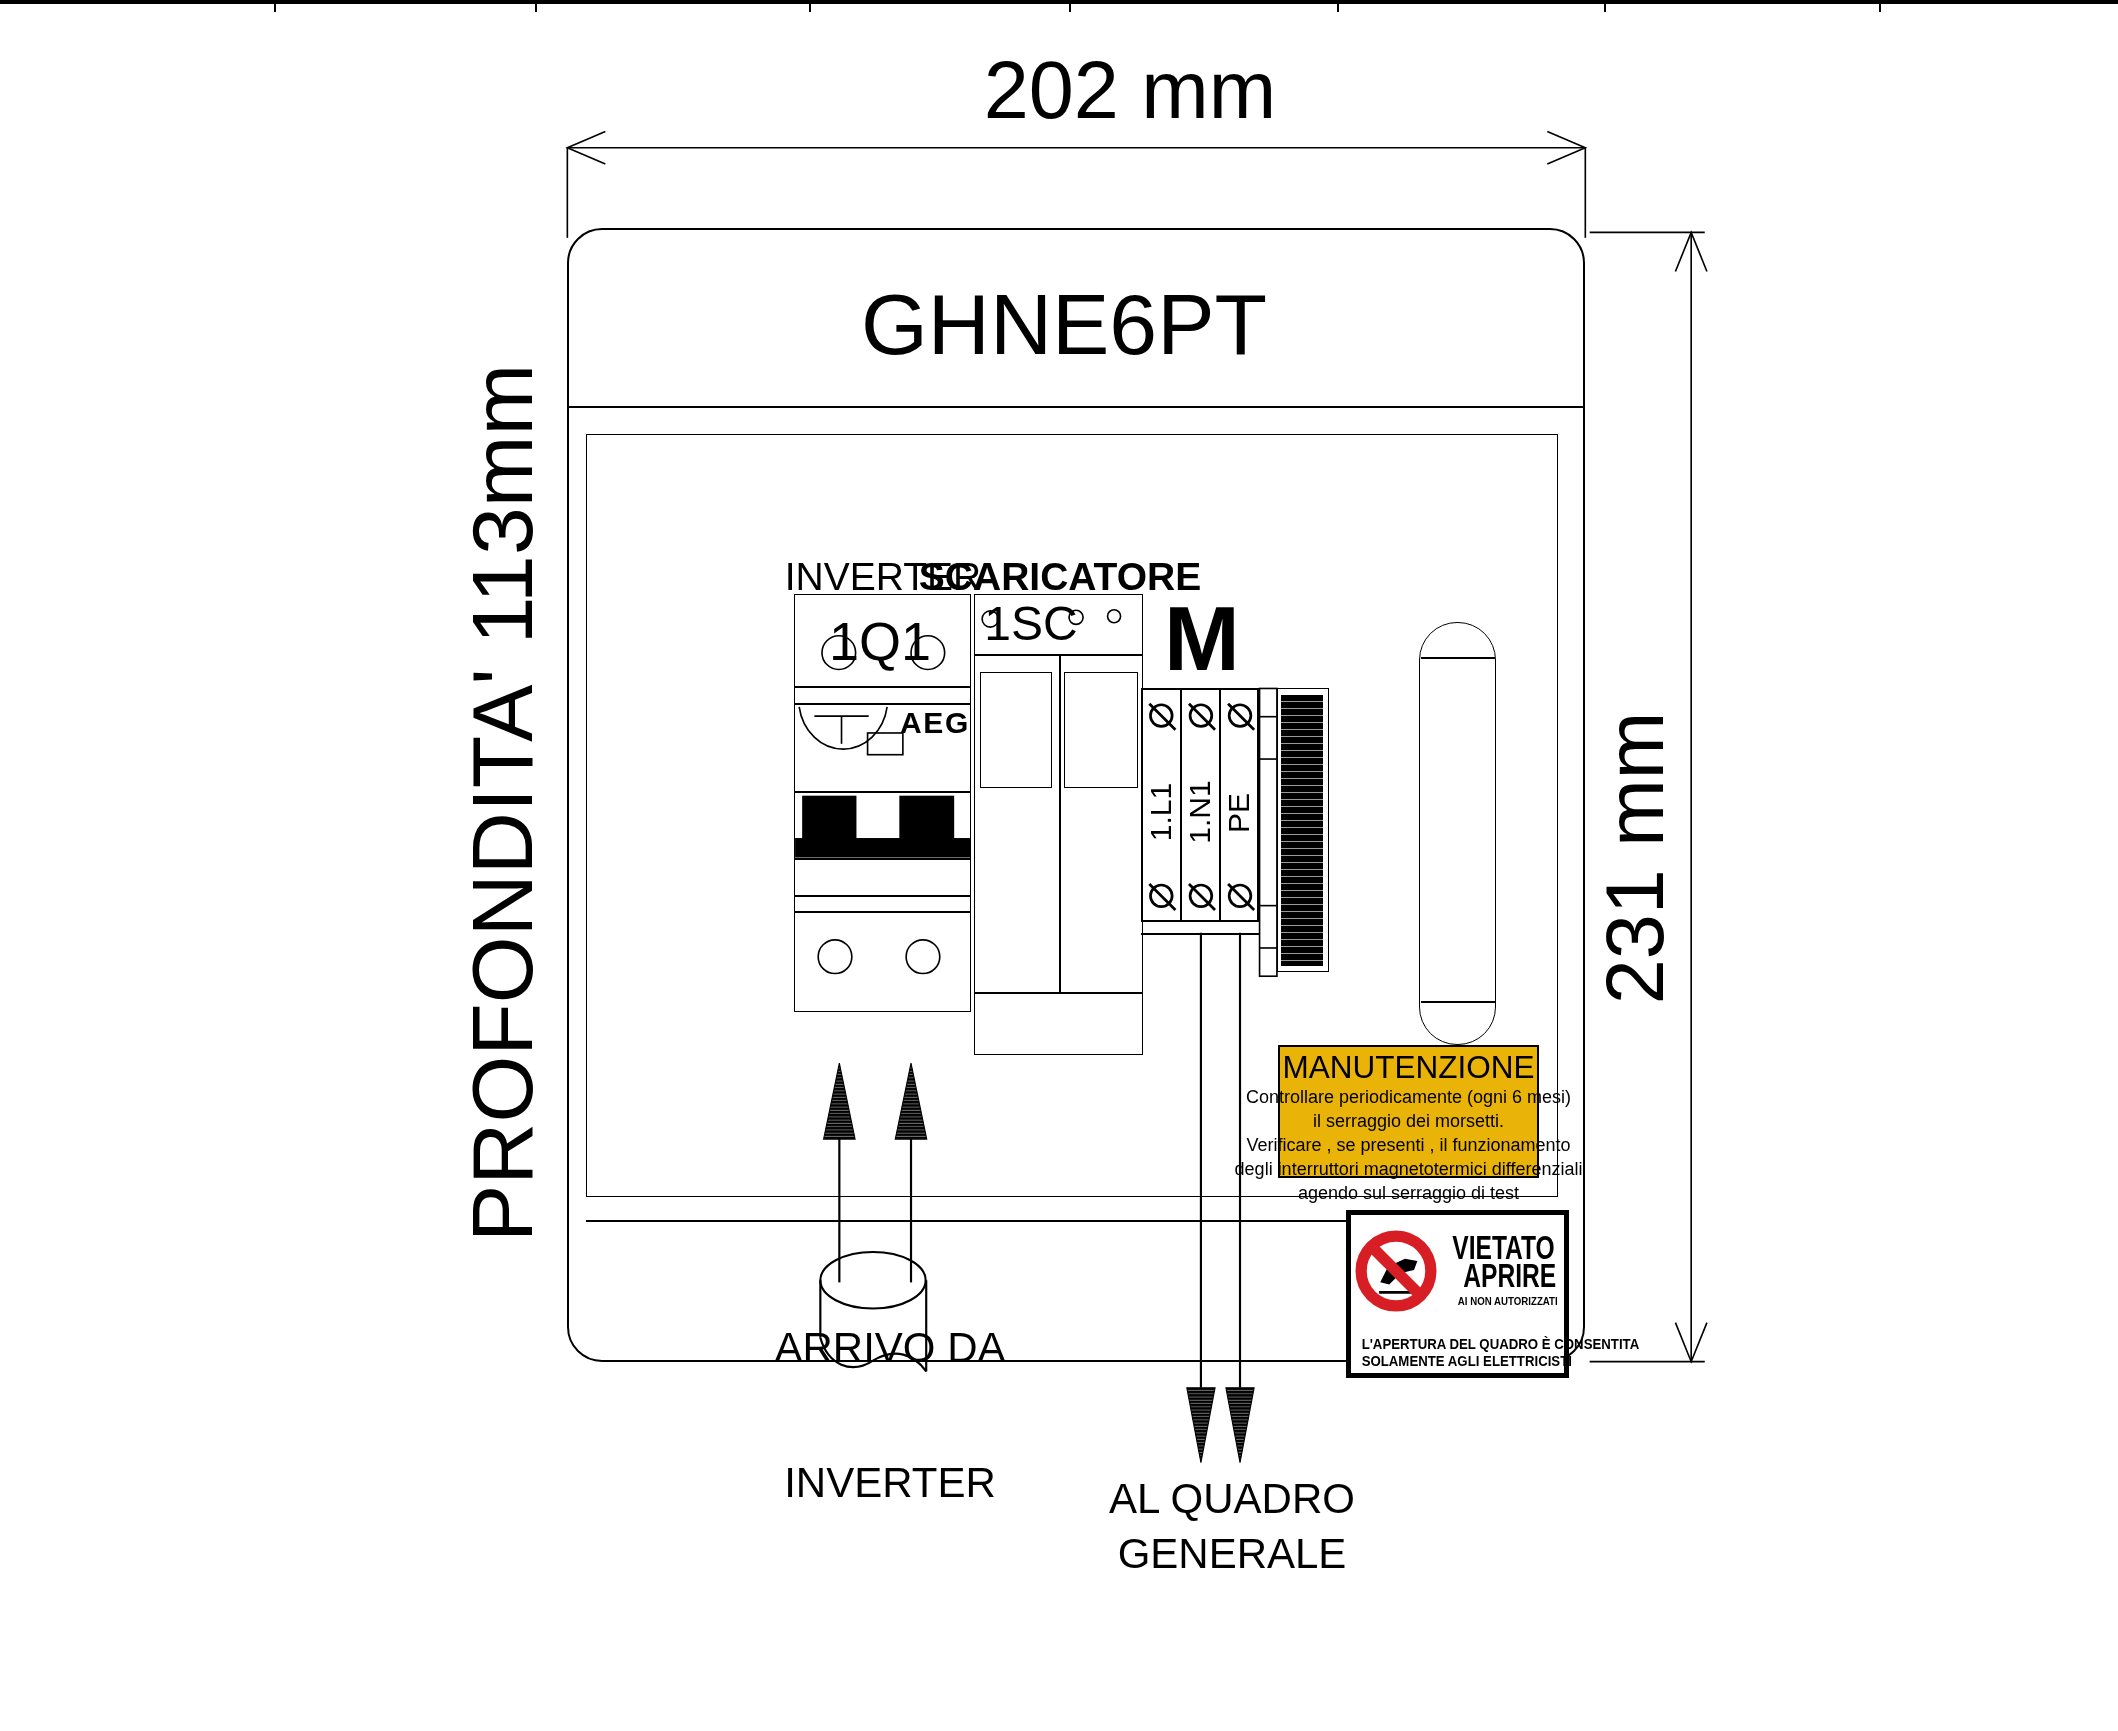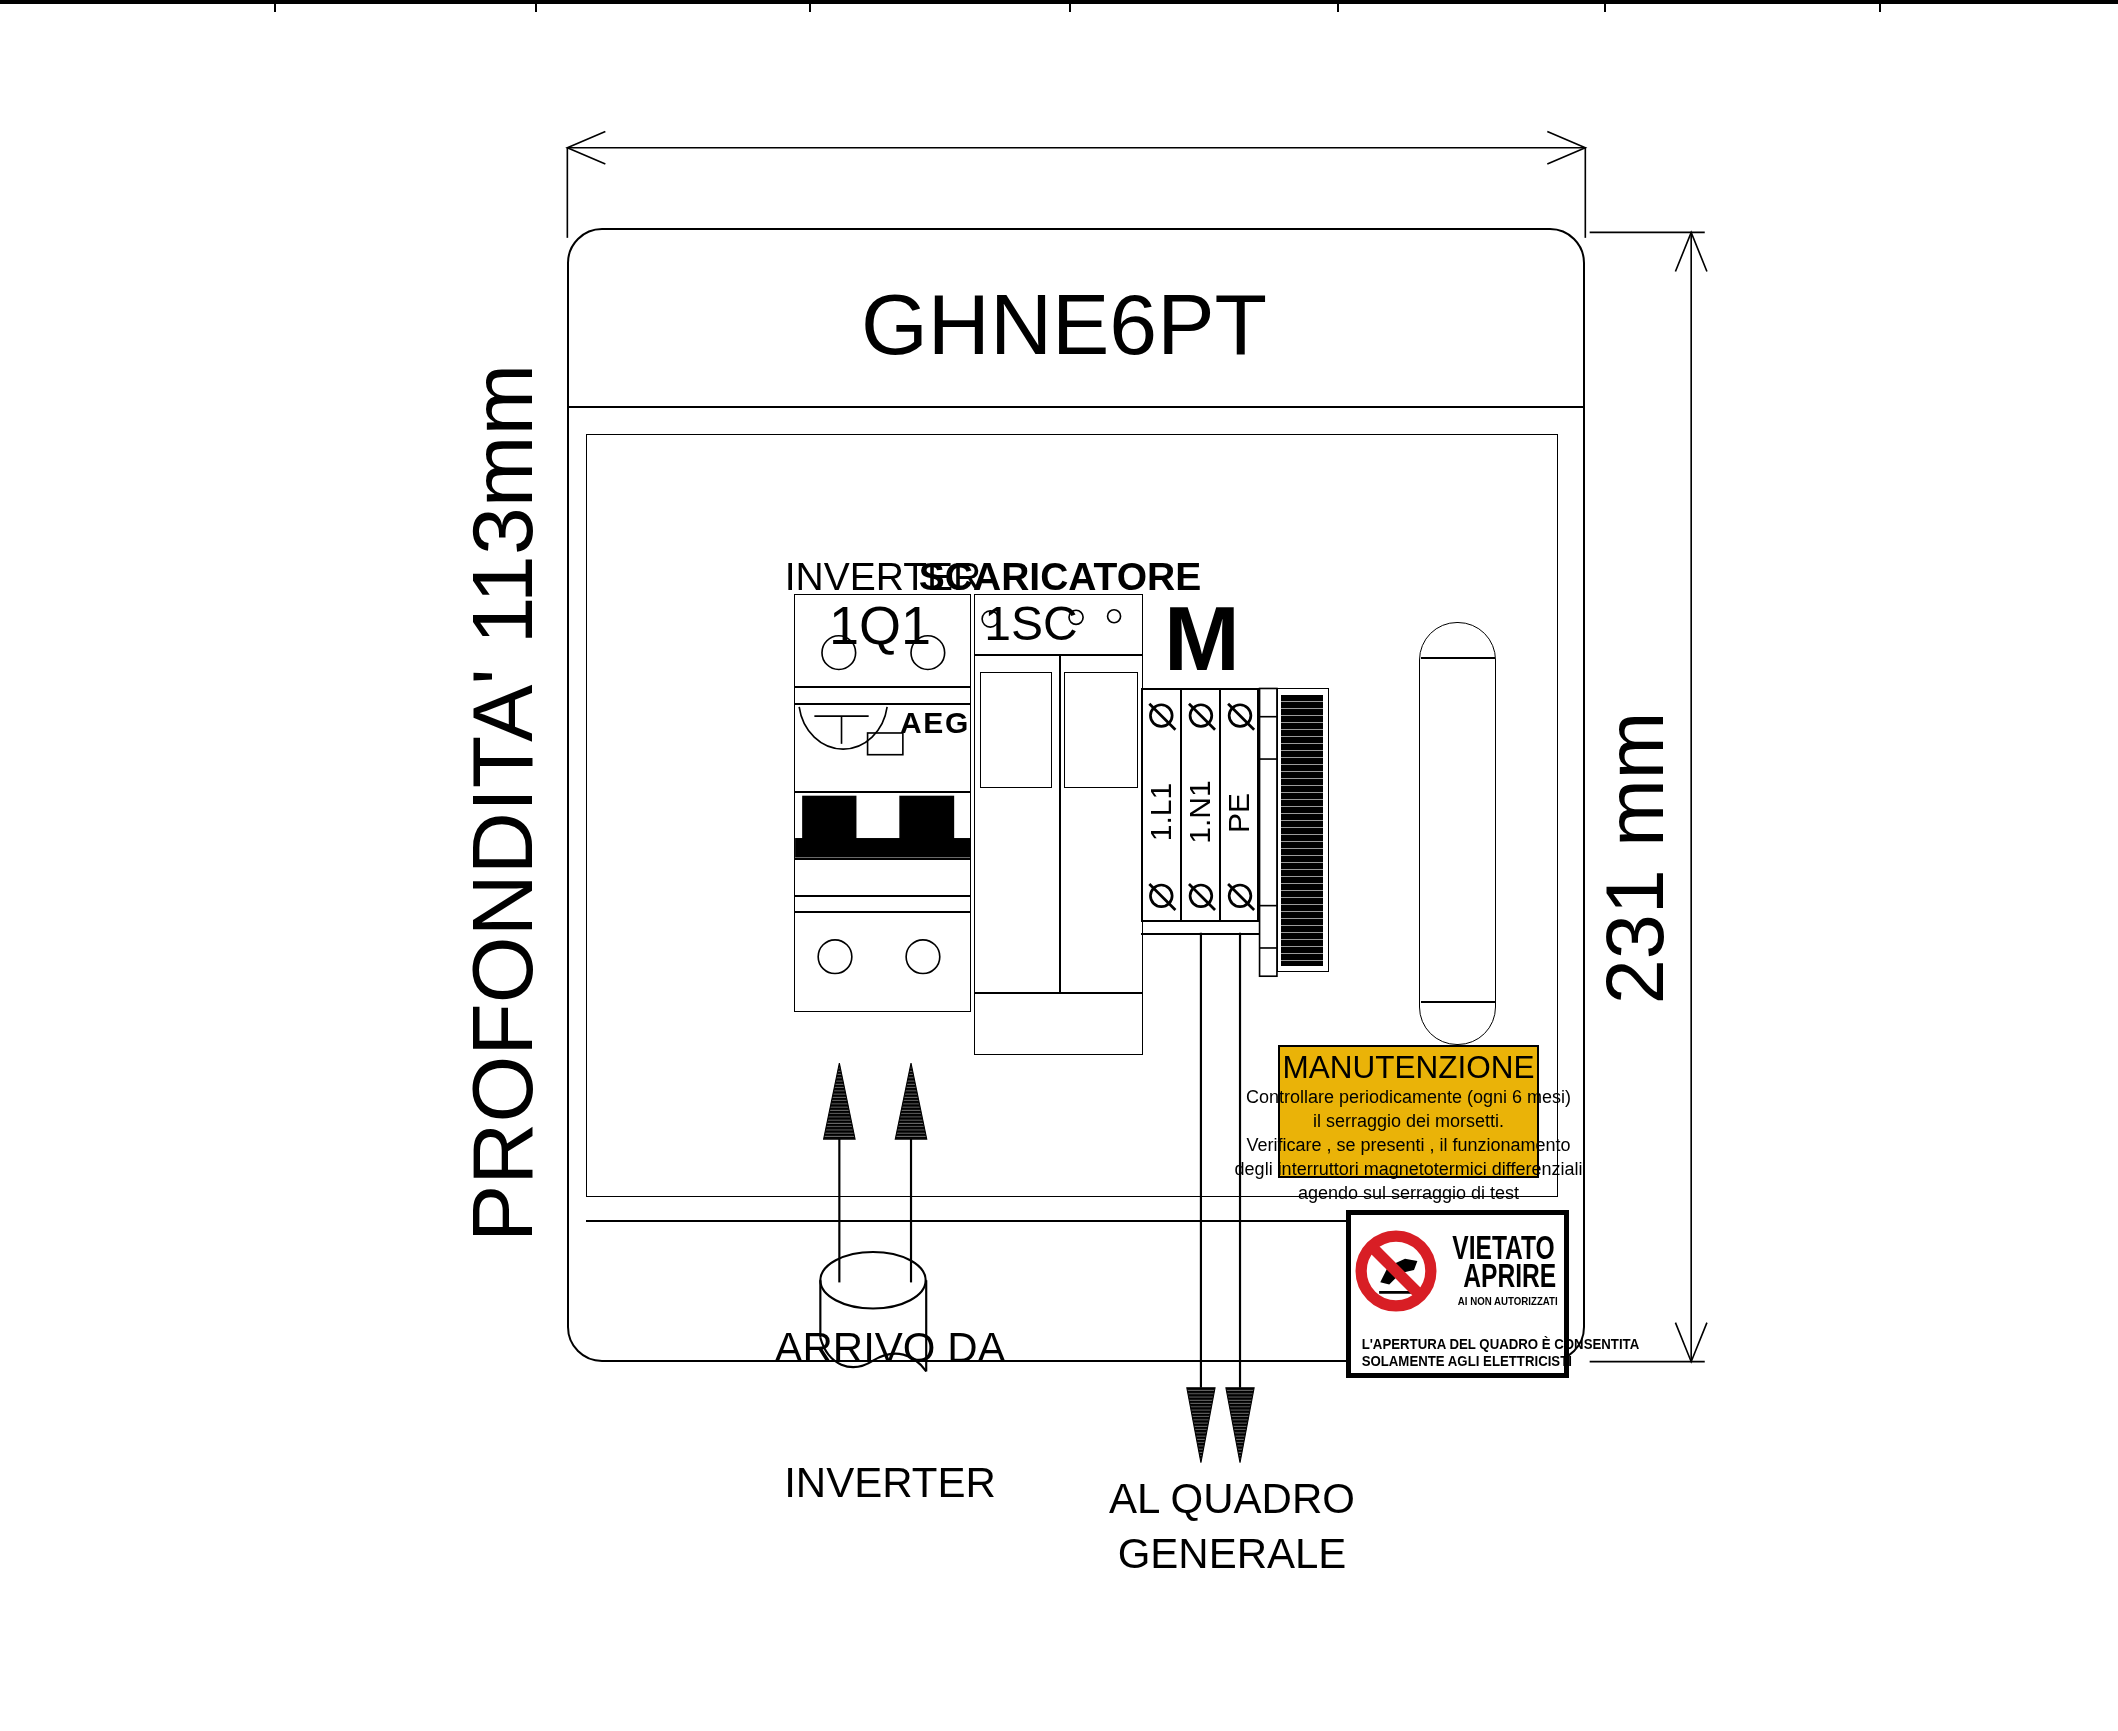--- a/index.html
+++ b/index.html
@@ -137,34 +137,35 @@
     </g>
   </svg>
 
   <div class="box" style="left:567px;top:228px;width:1018px;height:1134px;border-width:2.2px;border-radius:35px;"></div>
   <div class="hline" style="left:568px;top:406px;width:1016px;"></div>
   <div class="ctext title" style="left:1064px;top:324px;">GHNE6PT</div>
 
   <div class="box" style="left:586px;top:434px;width:972px;height:763px;"></div>
   <div class="hline" style="left:586px;top:1220px;width:972px;"></div>
 
+  <div class="ctext dim-label" style="left:1130px;top:90px;">202 mm</div>
   <div class="rot dim-label" style="left:1635px;top:858px;">231 mm</div>
   <div class="rot depth-label" style="left:502px;top:803px;">PROFONDITA' 113mm</div>
 
   <div class="ctext sec-label" style="left:883px;top:576px;">INVERTER</div>
   <div class="ctext sec-label" style="left:1060px;top:576px;font-weight:bold;">SCARICATORE</div>
 
   <div class="box" style="left:794px;top:594px;width:177px;height:418px;"></div>
   <div class="hline" style="left:794px;top:686px;width:177px;"></div>
   <div class="hline" style="left:794px;top:703px;width:177px;"></div>
   <div class="hline" style="left:794px;top:791px;width:177px;"></div>
   <div class="hline" style="left:794px;top:858px;width:177px;"></div>
   <div class="hline" style="left:794px;top:895px;width:177px;"></div>
   <div class="hline" style="left:794px;top:911px;width:177px;"></div>
-  <div class="ctext tag1q1" style="left:880px;top:625px;">1Q1</div>
+  <div class="ctext tag1q1" style="left:880px;top:641px;">1Q1</div>
   <div class="ctext brand" style="left:935px;top:723px;">AEG</div>
 
   <div class="box" style="left:974px;top:594px;width:169px;height:461px;"></div>
   <div class="hline" style="left:974px;top:654px;width:169px;"></div>
   <div class="hline" style="left:974px;top:992px;width:169px;"></div>
   <div class="vline" style="left:1059px;top:654px;height:338px;"></div>
   <div class="box" style="left:980px;top:672px;width:72px;height:116px;"></div>
   <div class="box" style="left:1064px;top:672px;width:74px;height:116px;"></div>
   <div class="ctext tag1sc" style="left:1031px;top:624px;">1SC</div>
 

